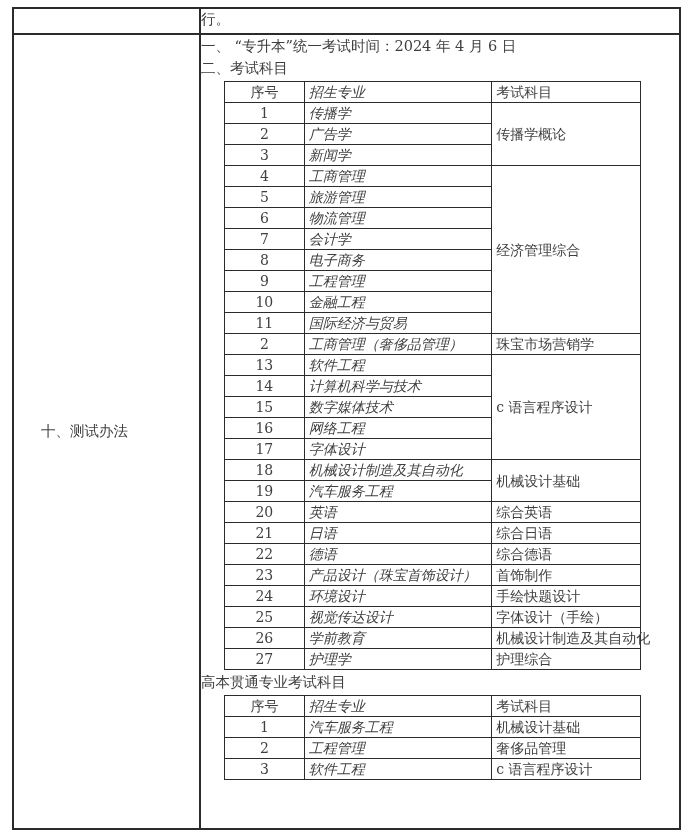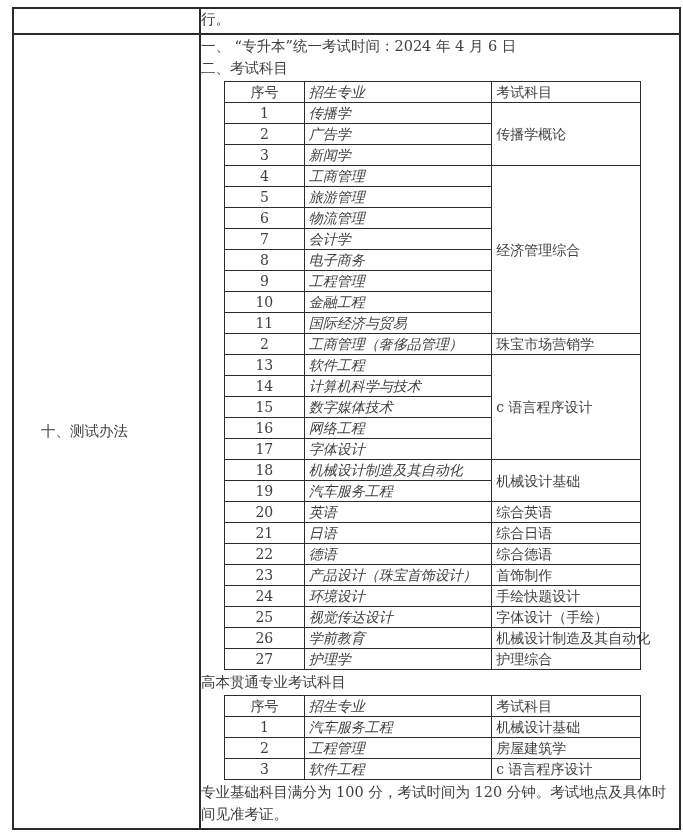--- a/index.html
+++ b/index.html
@@ -228,28 +228,27 @@
             </thead>
             <tbody>
                 <tr>
                   <td class="col-no">1</td>
                   <td class="col-major">汽车服务工程</td>
                   <td class="col-subject">机械设计基础</td>
                 </tr>
                 <tr>
                   <td class="col-no">2</td>
                   <td class="col-major">工程管理</td>
-                  <td class="col-subject">房屋建筑学</td>
+                  <td class="col-subject">奢侈品管理</td>
                 </tr>
                 <tr>
                   <td class="col-no">3</td>
                   <td class="col-major">软件工程</td>
                   <td class="col-subject">c 语言程序设计</td>
                 </tr>
               </tbody>
           </table>
 
-          <p class="footer-line">专业基础科目满分为 100 分，考试时间为 120 分钟。考试地点及具体时间见准考证。</p>
         </td>
       </tr>
     </tbody>
   </table>
 </div>
 
 </body></html>

